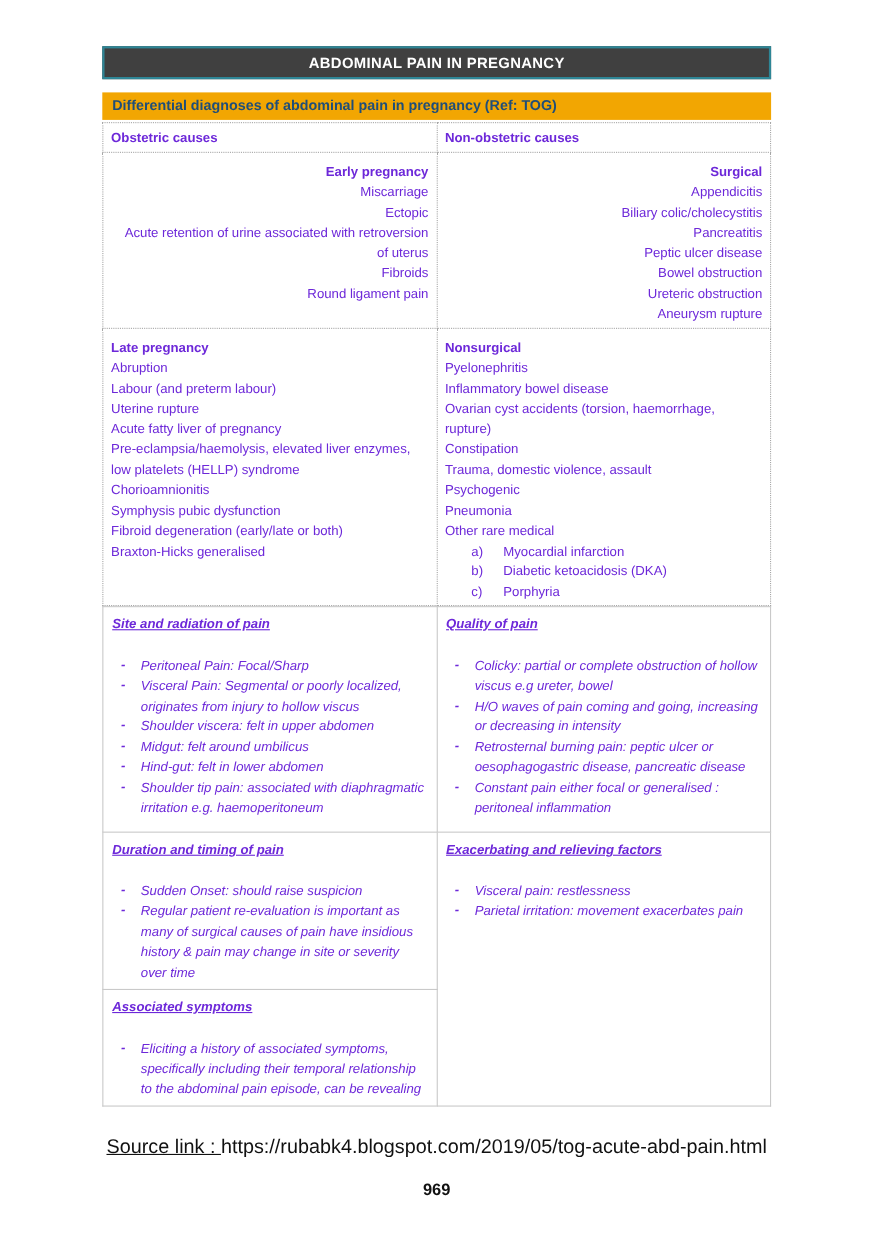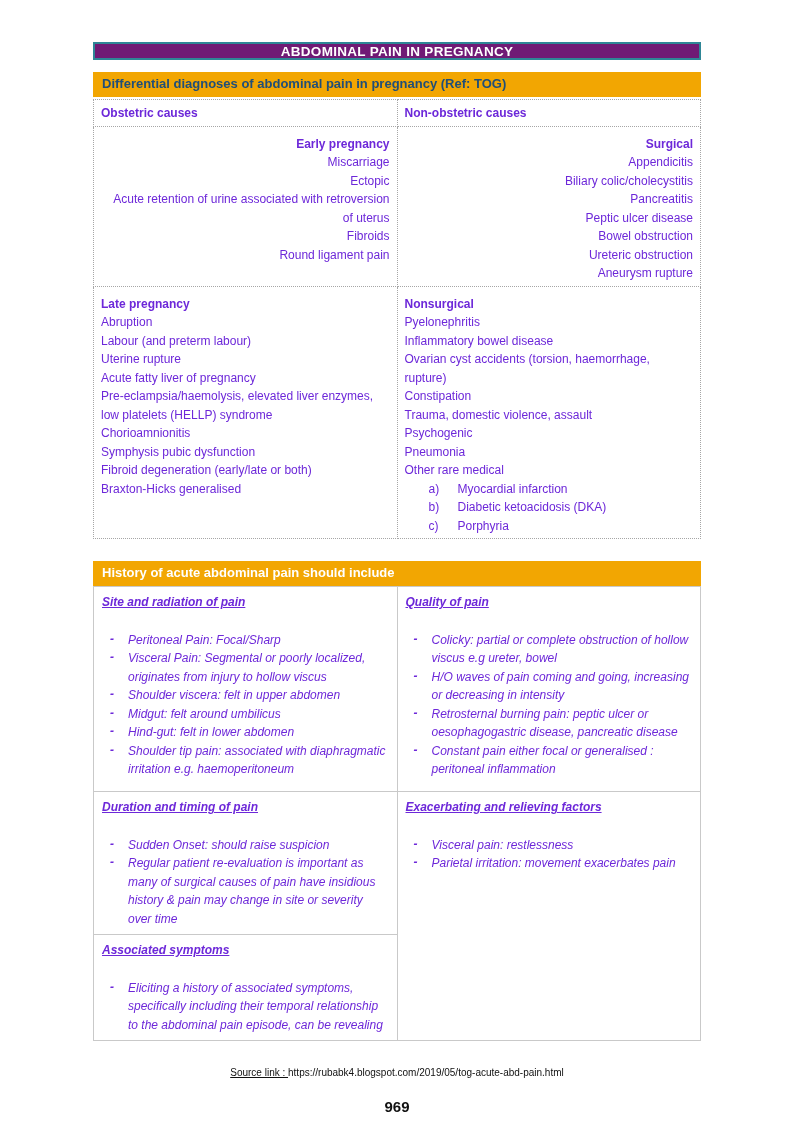--- a/index.html
+++ b/index.html
@@ -1,21 +1,21 @@
 <!DOCTYPE html>
 <html><head>
 <meta charset="utf-8">
 <style>
   * { margin:0; padding:0; box-sizing:border-box; }
   html,body { width:794px; height:1122px; background:#ffffff; }
   body { font-family:"Liberation Sans", sans-serif; color:#212121; position:relative; overflow:hidden; }
   .page { padding:42px 93px 0 93px; }
 
   .banner {
-    background:#701a75; border:2px solid #2E8696; height:18px;
+    background:#404040; border:2px solid #2E8696; height:30px;
     display:flex; align-items:center; justify-content:center;
     color:#ffffff; font-weight:bold; font-size:13.5px; letter-spacing:.3px;
   }
 
   .sec-header {
     background:#F2A602; font-weight:bold; font-size:13px;
     padding:4px 9px; height:25px; line-height:16px;
   }
   .sec-header.navy { color:#1F4E79; margin-top:12px; margin-bottom:2px; }
   .sec-header.white { color:#ffffff; margin-top:22px; }
@@ -39,21 +39,21 @@
   .cell-head2 { font-weight:bold; font-style:italic; text-decoration:underline; }
   .dash-list { margin-top:19px;font-style:italic; }
 
   .dash-item { position:relative; padding-left:26px; }
   .dash-item::before { content:"-"; position:absolute; left:8px; top:-1px; font-weight:bold; }
 
   .lettered-item { display:flex; padding-left:24px; }
   .lettered-item .letter { width:29px; flex:none; }
 
   .bottom-source {
-    margin-top:26px; text-align:center; font-size:10px; color:#111;
+    margin-top:26px; text-align:center; font-size:18px; color:#111;
     white-space:nowrap;
   }
   .bottom-source .src-label { text-decoration:underline; }
   .page-number { margin-top:20px; text-align:center; font-weight:bold; font-size:15px; color:#111; }
 </style>
 </head>
 <body>
 
 <div class="page">
 
@@ -132,21 +132,20 @@
               <div class="lettered-item">
                 <span class="letter">c)</span>
                 <span class="txt">Porphyria</span>
               </div>
             </div>
       </td>
     </tr>
   </tbody>
     </table>
 
-  <div class="sec-header white">History of acute abdominal pain should include</div>
 
   <table class="t2">
     <tbody>
         <tr class="ra">
       <td>
         <div class="cell-head2">Site and radiation of pain</div>
         <div class="dash-list">
               <div class="dash-item">Peritoneal Pain: Focal/Sharp</div>
               <div class="dash-item">Visceral Pain: Segmental or poorly localized, originates from injury to hollow viscus</div>
               <div class="dash-item">Shoulder viscera: felt in upper abdomen</div>

